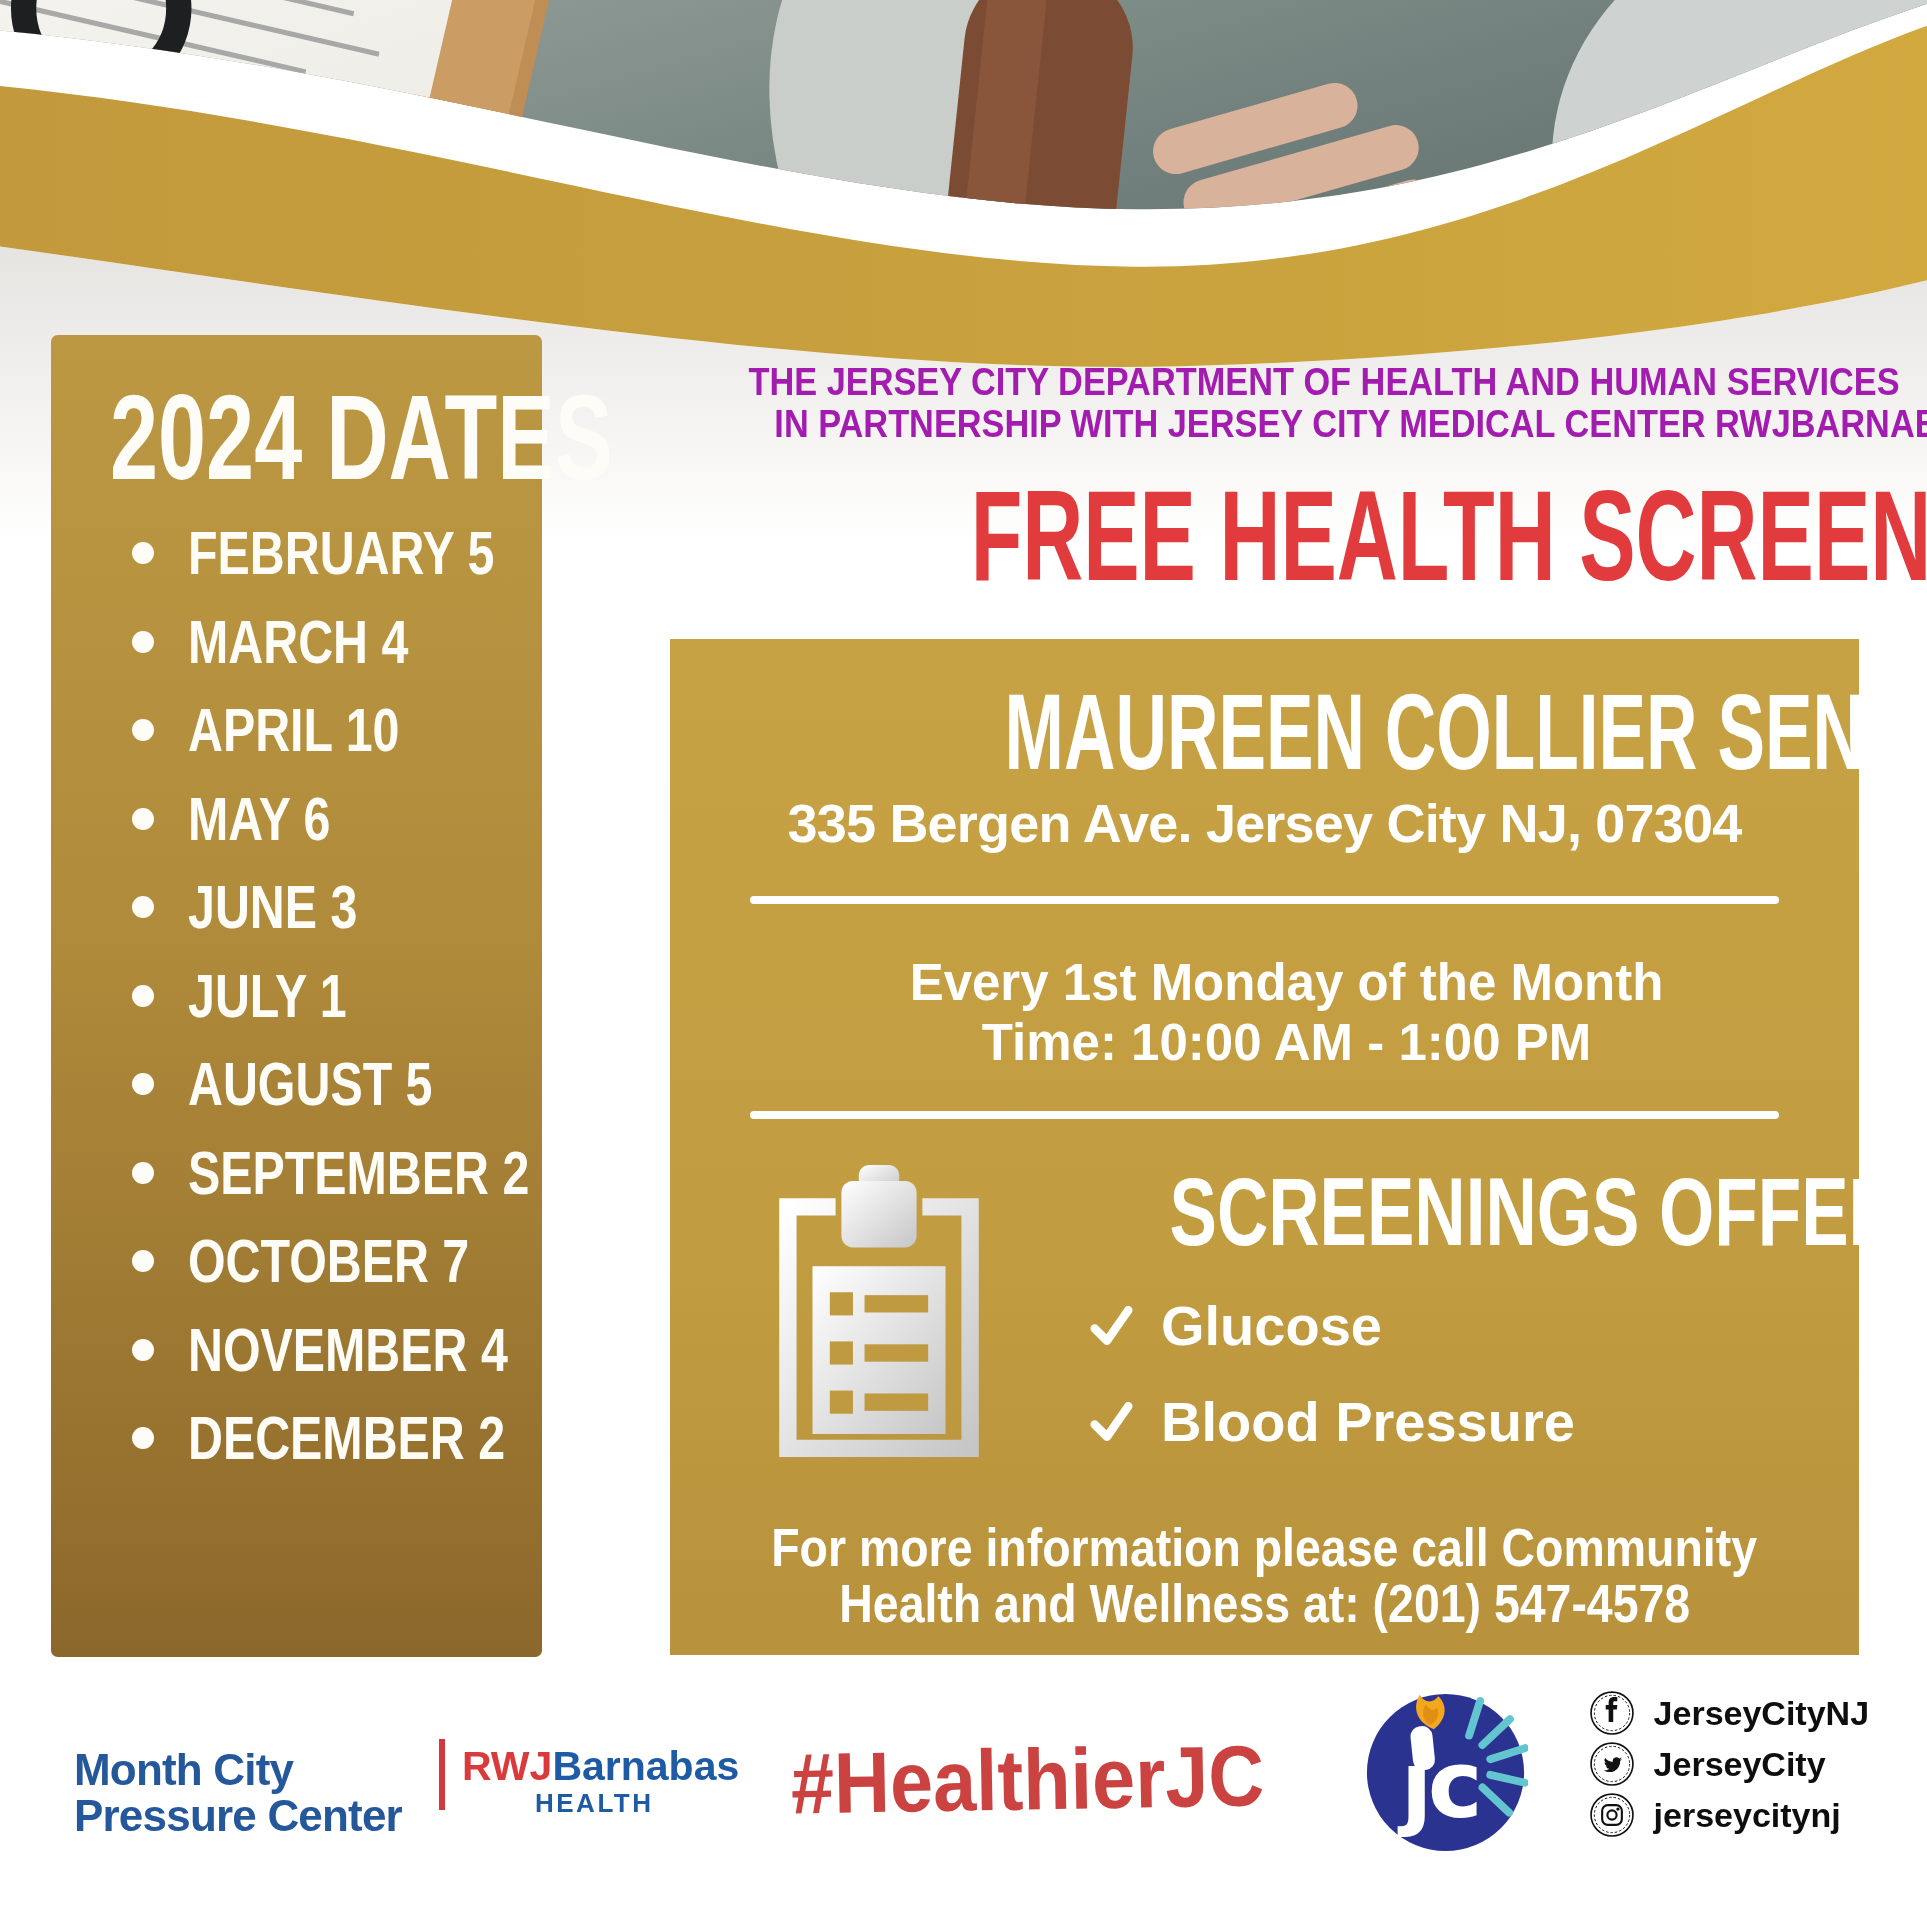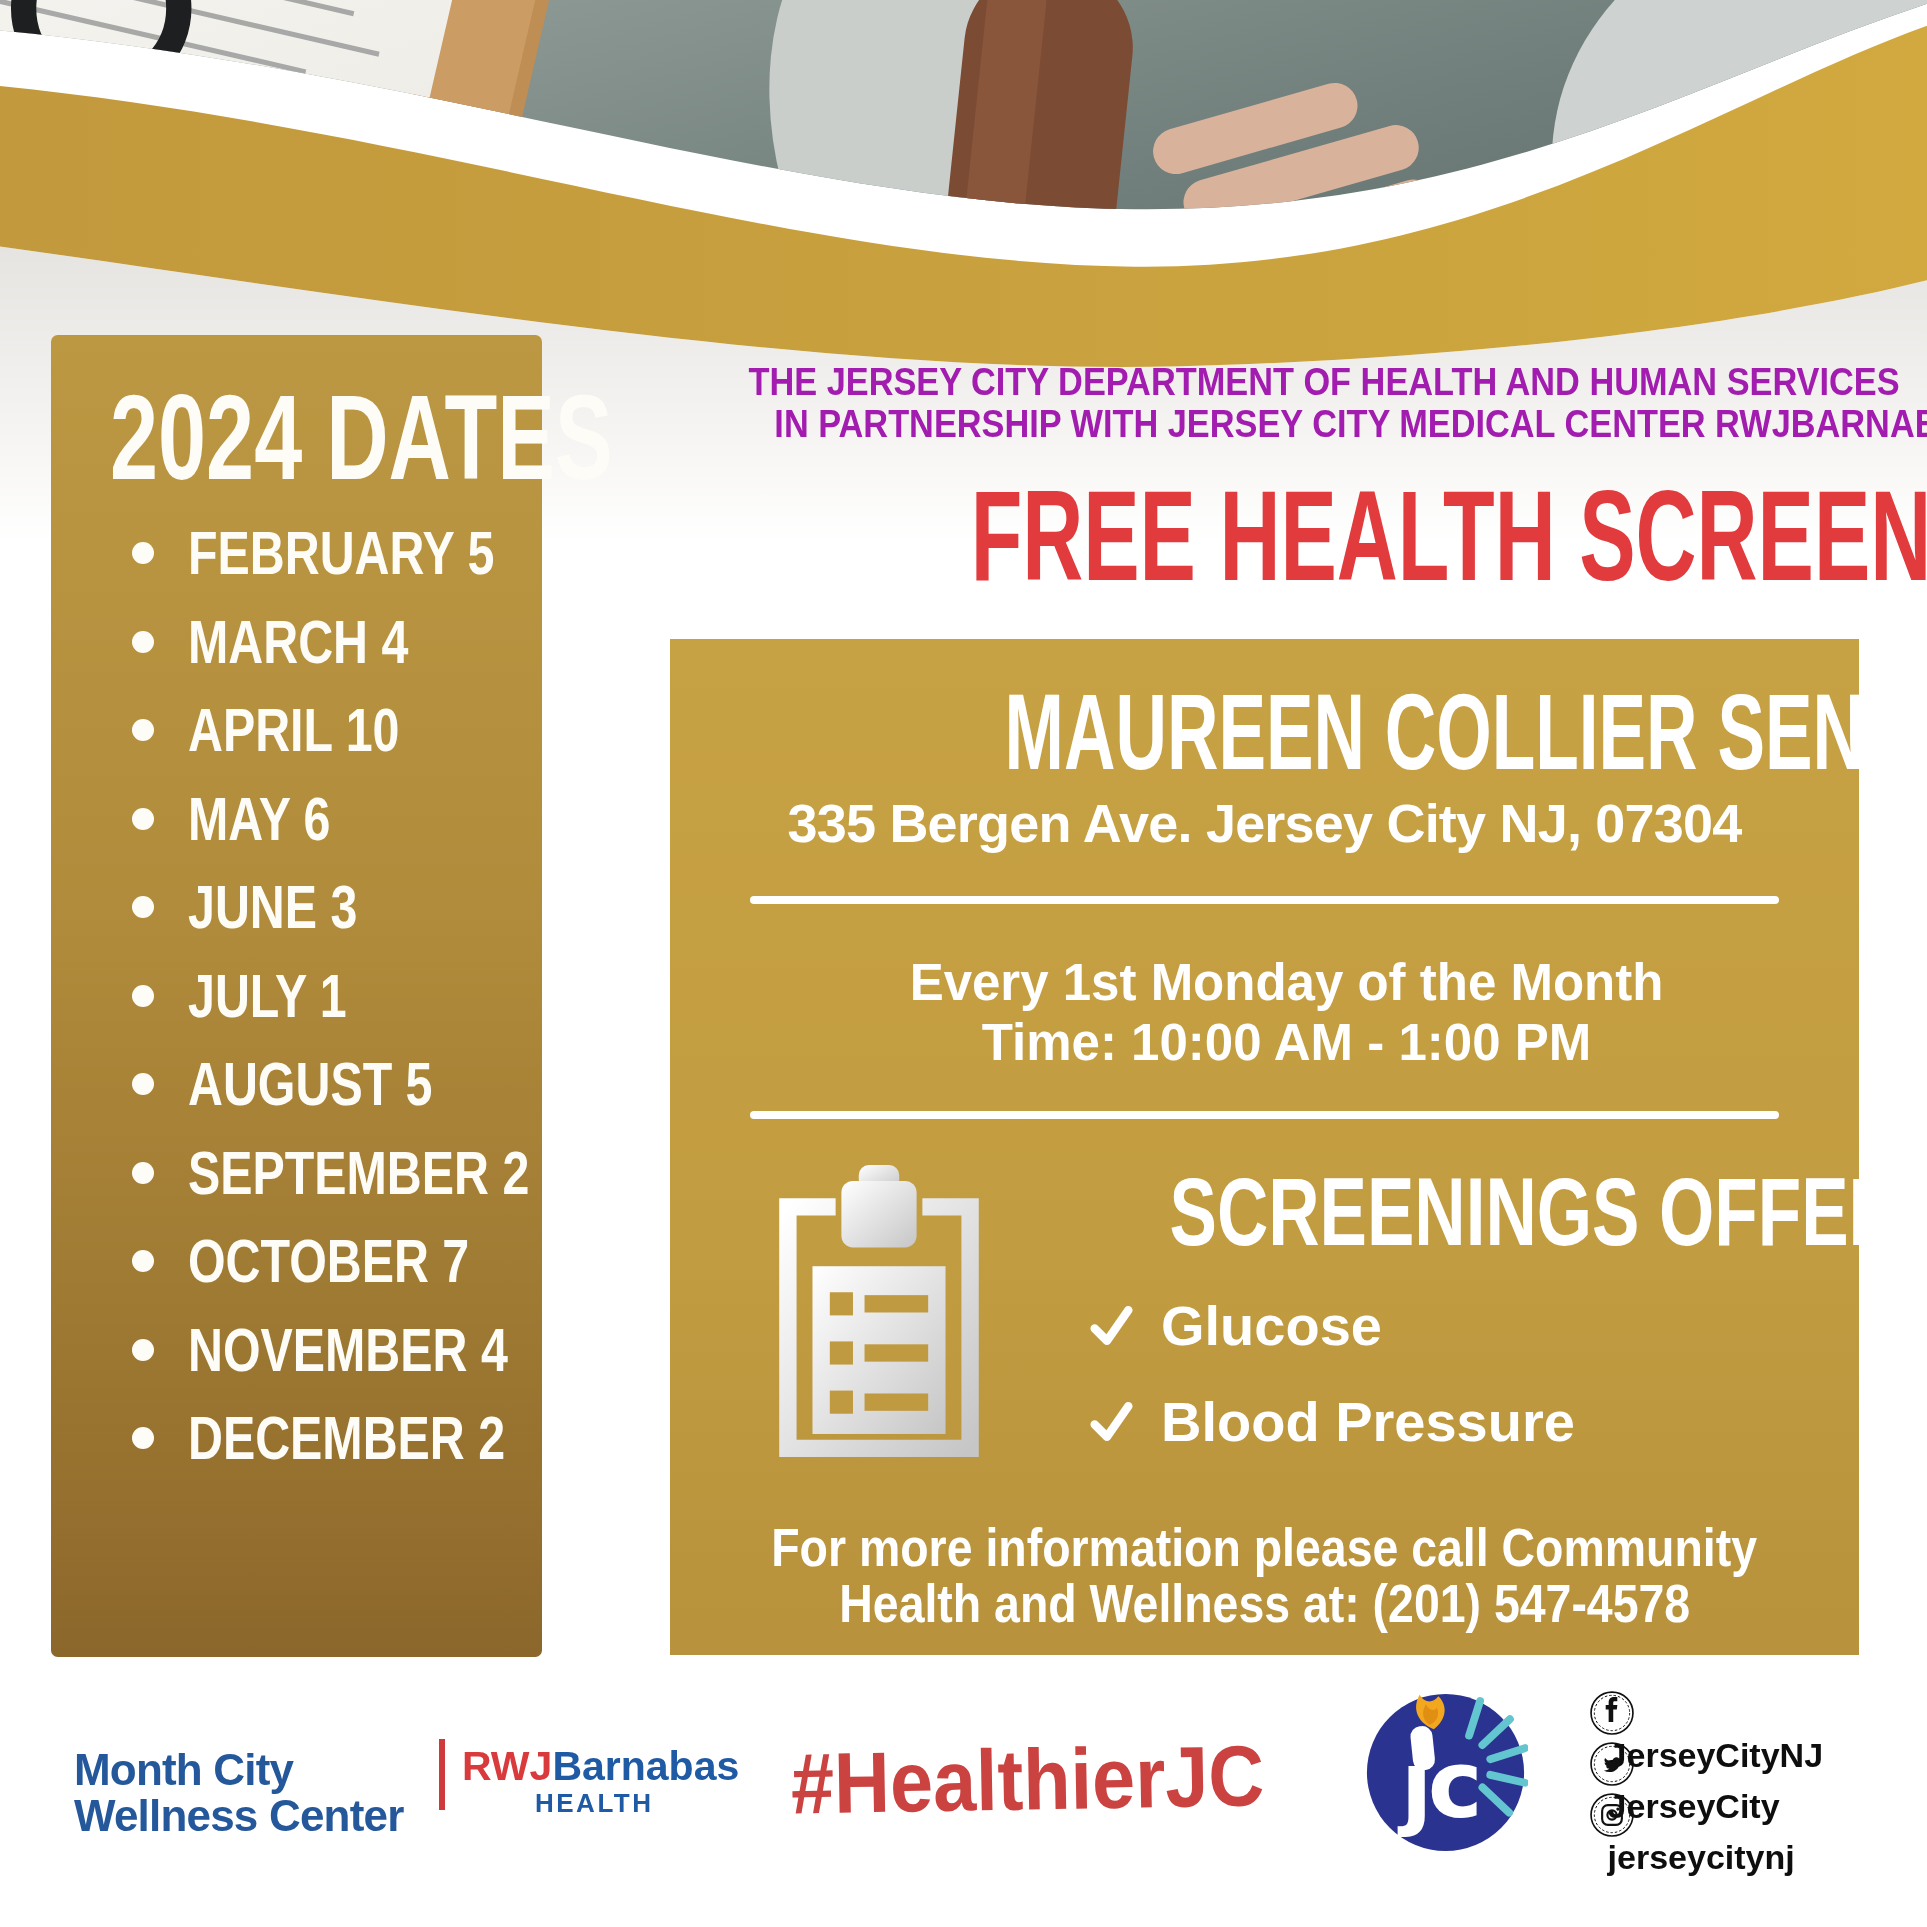--- a/index.html
+++ b/index.html
@@ -61,21 +61,21 @@
   .logo-sep{position:absolute;left:439px;top:1739px;width:5.9px;height:71px;background:#cf3a3d;}
   .rwj{position:absolute;left:462px;top:1744px;white-space:nowrap;}
   .rwj-row{font-size:41px;font-weight:bold;line-height:44px;text-align:center;}
   .rwj-red{color:#d93a3c;} .rwj-blue{color:#1f5aa5;}
   .rwj-health{color:#1f5aa5;font-size:26px;font-weight:bold;letter-spacing:2.5px;margin-left:73px;line-height:30px;}
   .hashtag{position:absolute;left:791px;top:1730px;color:#cb4341;font-size:86px;font-weight:bold;
       white-space:nowrap;transform:rotate(-1deg);}
   .hashtag .sxl{transform:scaleX(0.9);}
   .jc-logo{position:absolute;left:1363px;top:1690px;}
   .social{position:absolute;left:1589px;top:1690px;}
-  .social-row{display:flex;align-items:flex-start;height:46px;margin-bottom:5px;flex-direction:column;}
+  .social-row{display:flex;align-items:center;height:46px;margin-bottom:5px;}
   .social-glyph{width:46px;height:46px;flex:none;}
   .social-label{margin-left:18.6px;font-size:34px;font-weight:bold;color:#0e0e0e;white-space:nowrap;}
 </style>
 </head>
 <body>
 
 <div class="poster">
 
   <svg class="hero-svg" width="1928" height="540" viewBox="0 0 2286 640" preserveAspectRatio="none">
     <defs>
@@ -251,21 +251,21 @@
       </svg>
       <span>Blood Pressure</span>
     </div>
 
     <div class="info i1"><span class="sx">For more information please call Community</span></div>
     <div class="info i2"><span class="sx">Health and Wellness at: (201) 547-4578</span></div>
   </section>
 
   <div class="jcmc">
     <div>Month City</div>
-    <div>Wellness Center</div>
+    <div>Pressure Center</div>
   </div>
 
   <div class="logo-sep"></div>
 
   <div class="rwj">
     <div class="rwj-row">
       <span class="rwj-red">RWJ</span><span class="rwj-blue">Barnabas</span>
     </div>
     <div class="rwj-health">HEALTH</div>
   </div>

